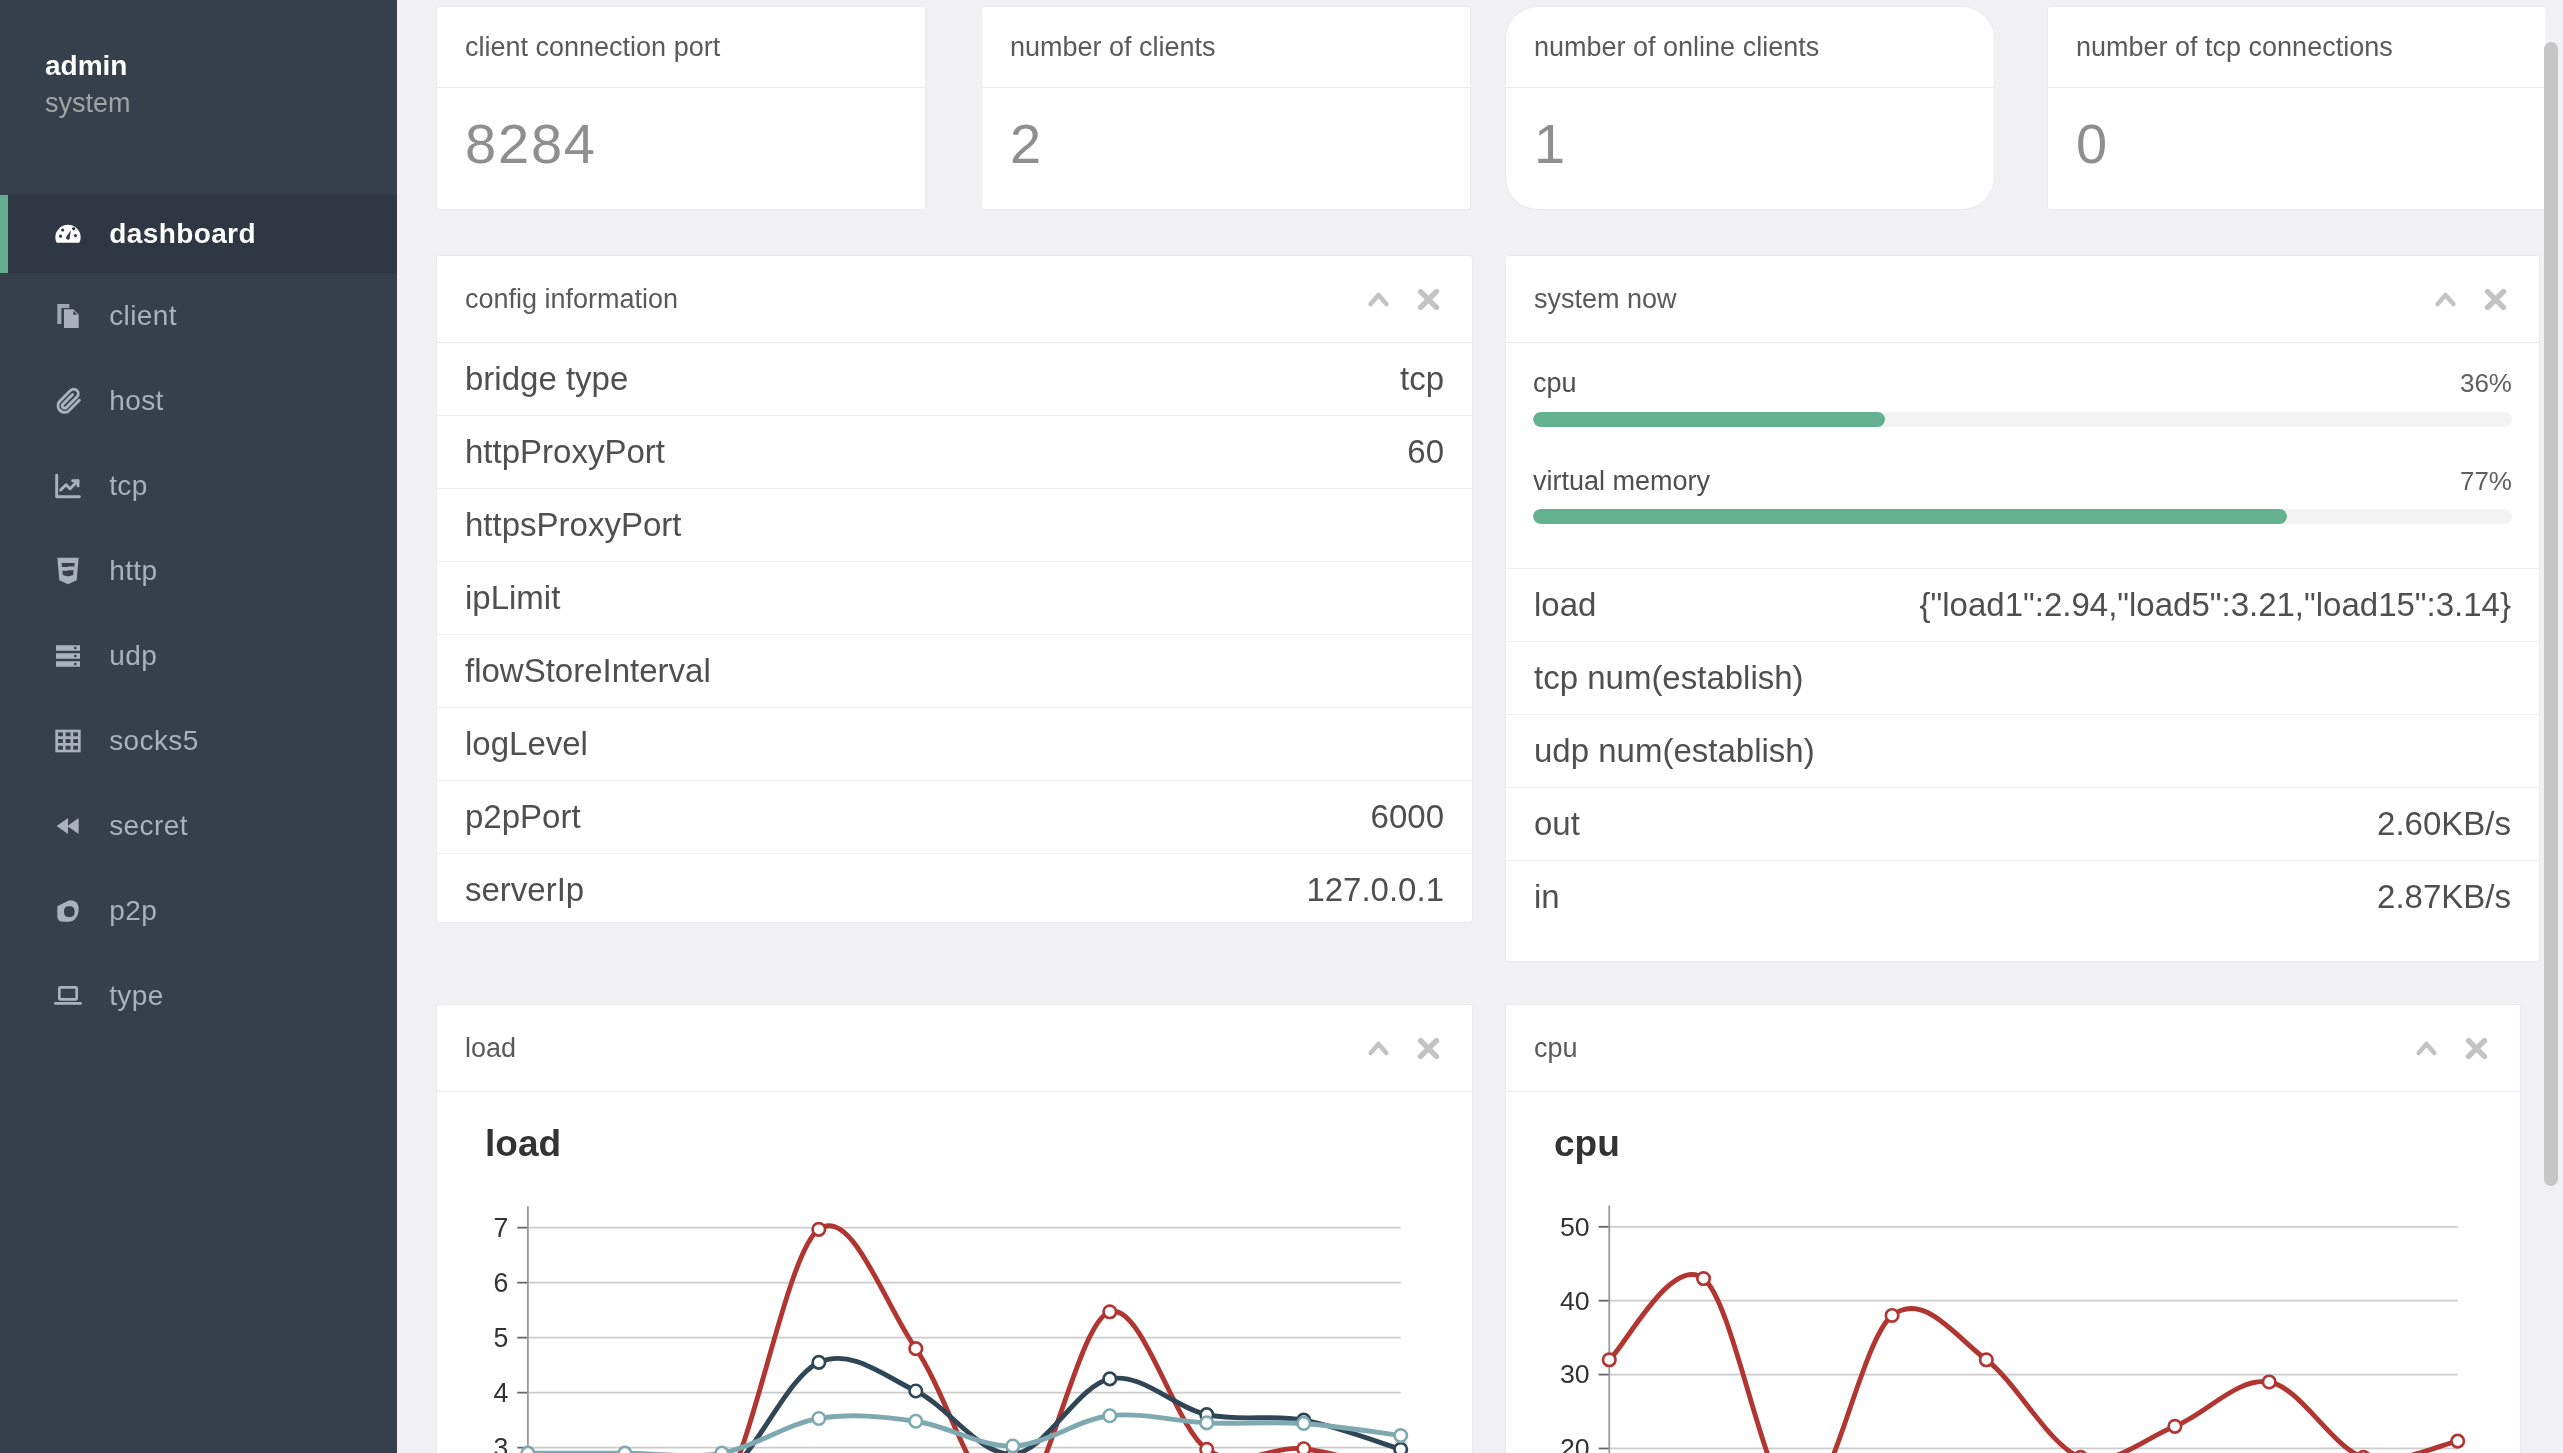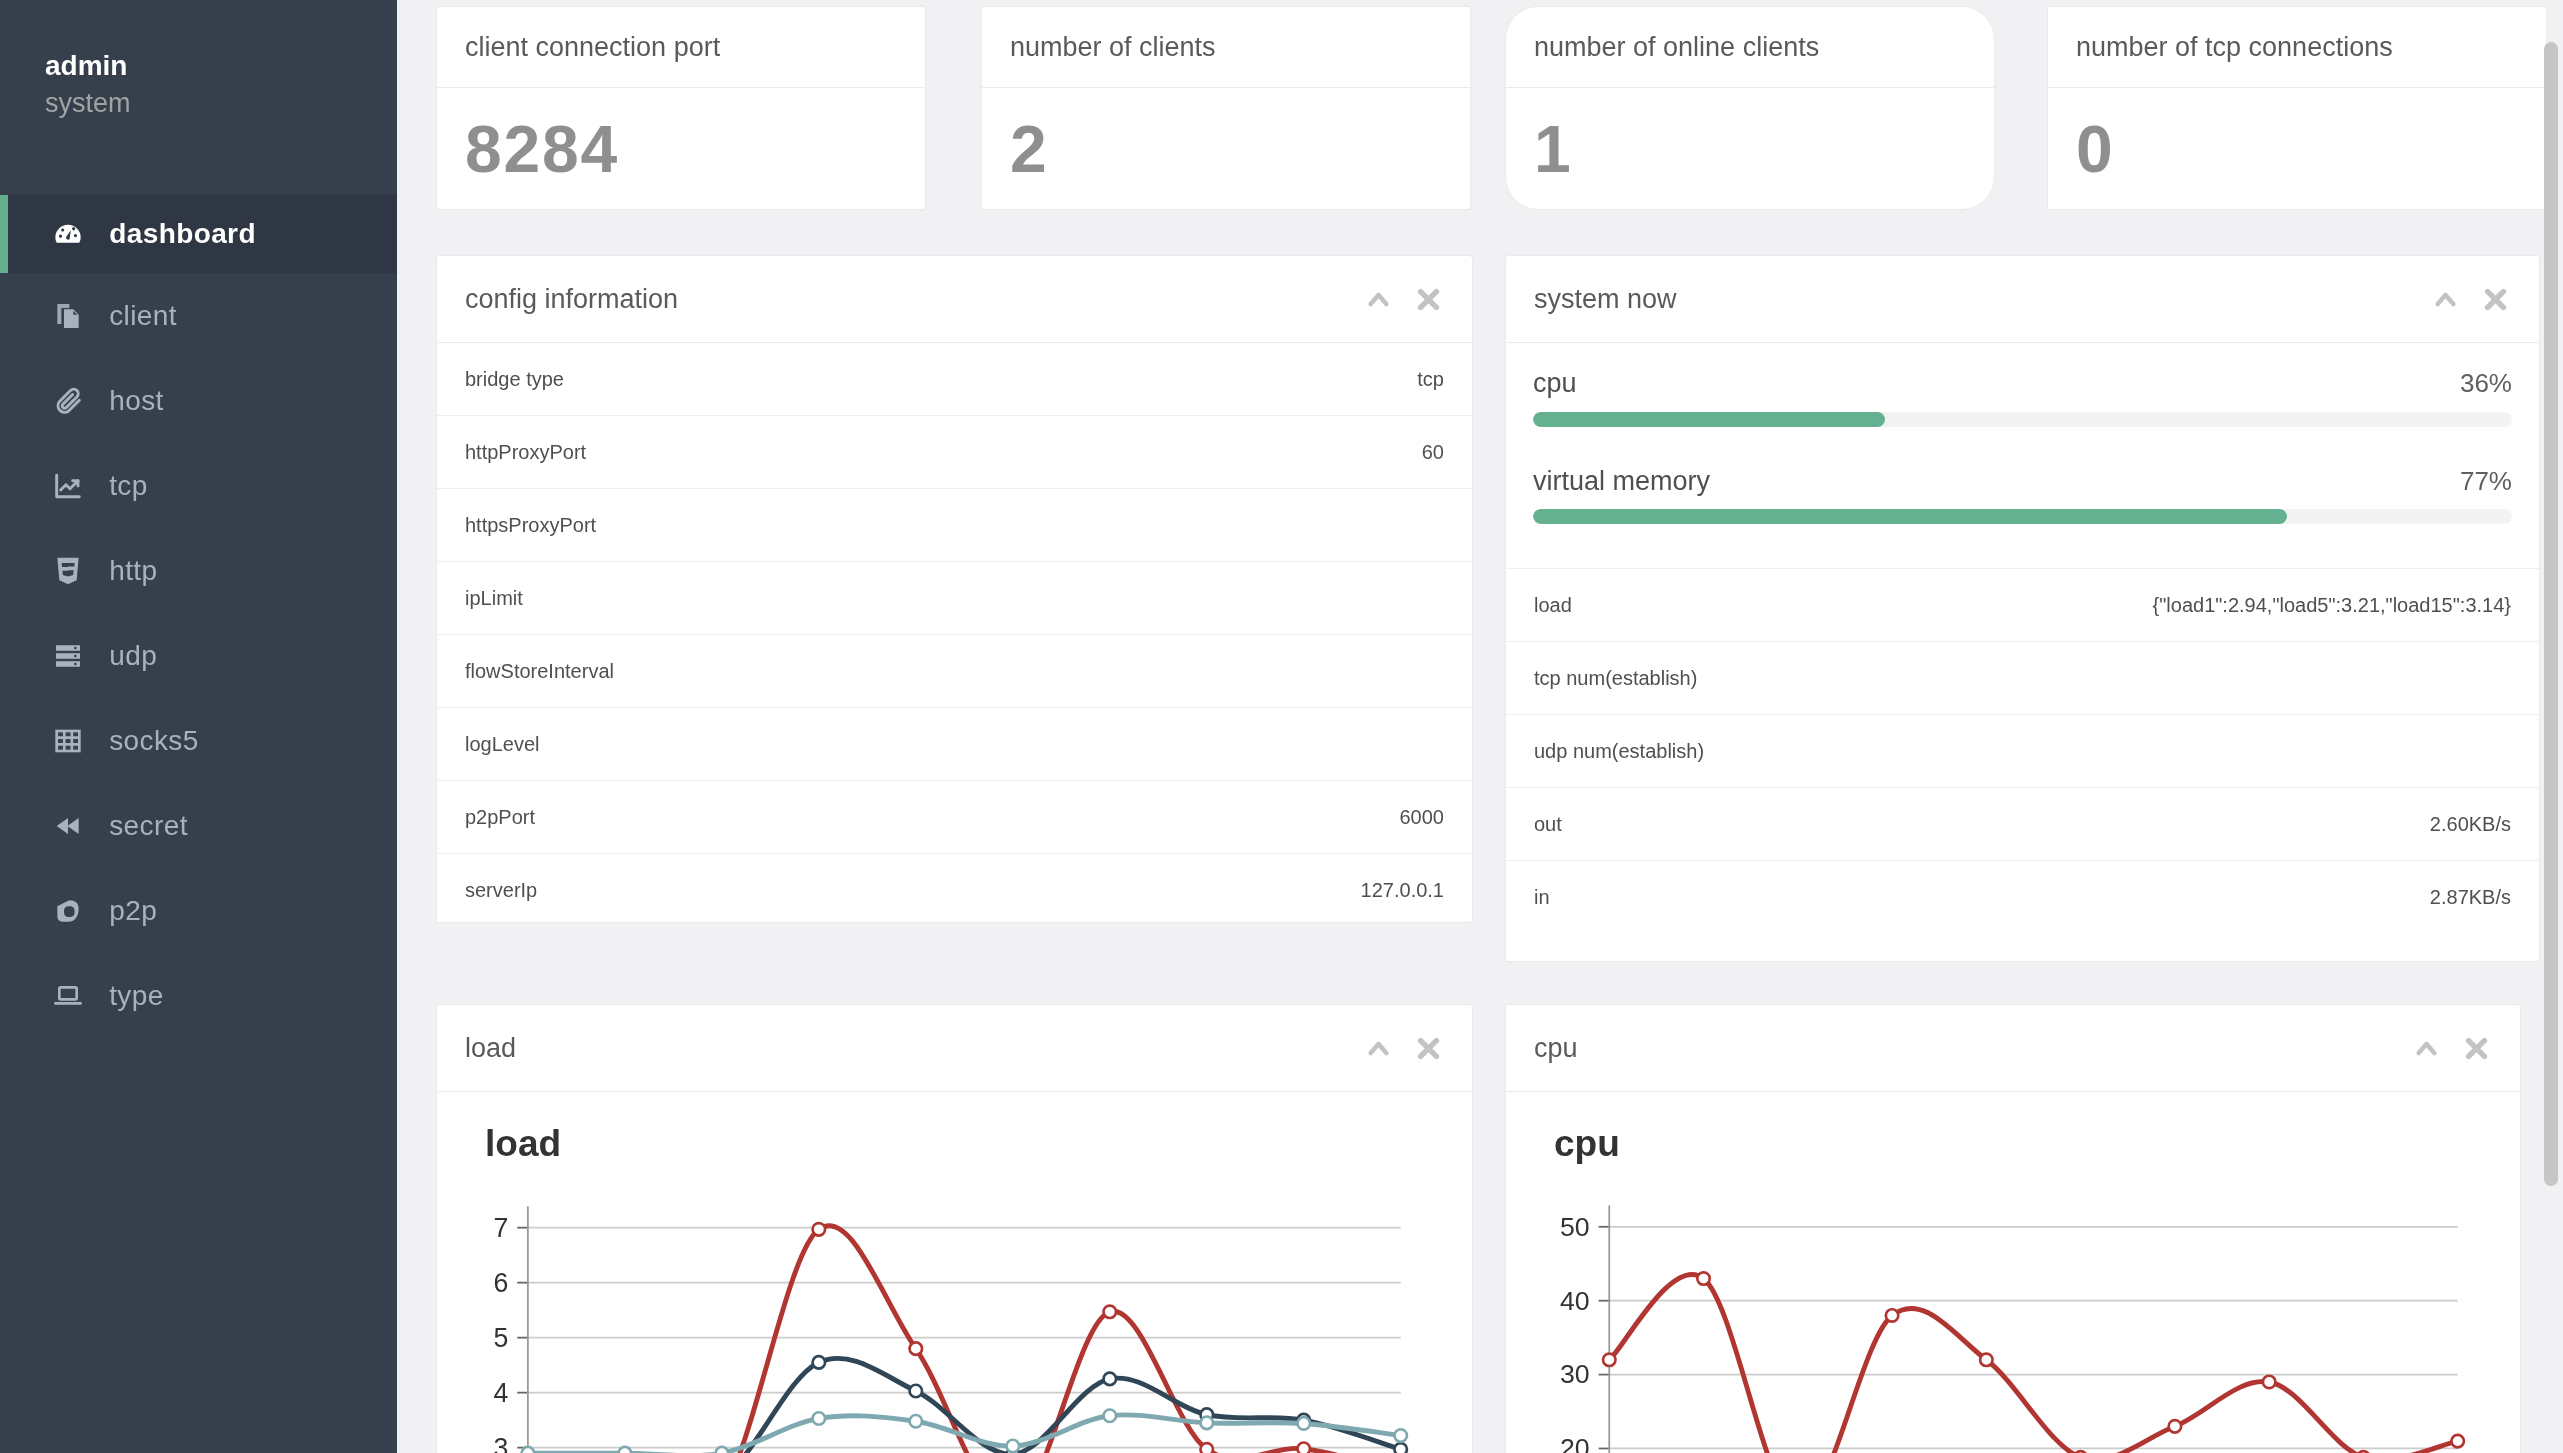--- a/index.html
+++ b/index.html
@@ -24,25 +24,25 @@
 
   
   .panel{position:absolute;background:#ffffff;border-radius:2.7px;box-shadow:0 0 0 0.9px rgba(0,0,0,0.03);}
   .panel-hd{height:86px;border-bottom:1.8px solid #ebebeb;display:flex;align-items:center;}
   .panel-hd .t{margin-left:28px;font-size:27px;color:#5a5a5a;}
   .panel-hd .tools{margin-left:auto;margin-right:30px;display:flex;align-items:center;gap:23px;}
   .panel-hd .tools svg{width:27px;height:27px;cursor:pointer;}
 
   
   .card .panel-hd{height:80px;}
-  .card .big{font-size:66px;font-weight:700;color:#8f8f8f;padding:23px 0 0 28px;letter-spacing:1.8px;}
+  .card .big{font-size:56px;font-weight:400;color:#8f8f8f;padding:23px 0 0 28px;letter-spacing:1.8px;}
 
   
   .rows{margin:0;}
-  .row{height:72px;display:flex;align-items:center;border-bottom:1.8px solid #efefef;font-size:20px;color:#4f4f4f;}
+  .row{height:72px;display:flex;align-items:center;border-bottom:1.8px solid #efefef;font-size:33px;color:#4f4f4f;}
   .row:last-child{border-bottom:none;}
   .row .k{margin-left:28px;}
   .row .v{margin-left:auto;margin-right:28px;}
 
   
   .meters{padding:25px 27px 5.3px 27px;border-bottom:1.8px solid #efefef;}
   .meter{margin-bottom:39px;}
   .meter .line{display:flex;align-items:baseline;font-size:27px;color:#4f4f4f;}
   .meter .pct{margin-left:auto;font-size:26px;color:#5f5f5f;}
   .meter .track{margin-top:12.5px;height:15px;border-radius:8px;background:#f3f3f3;overflow:hidden;}

